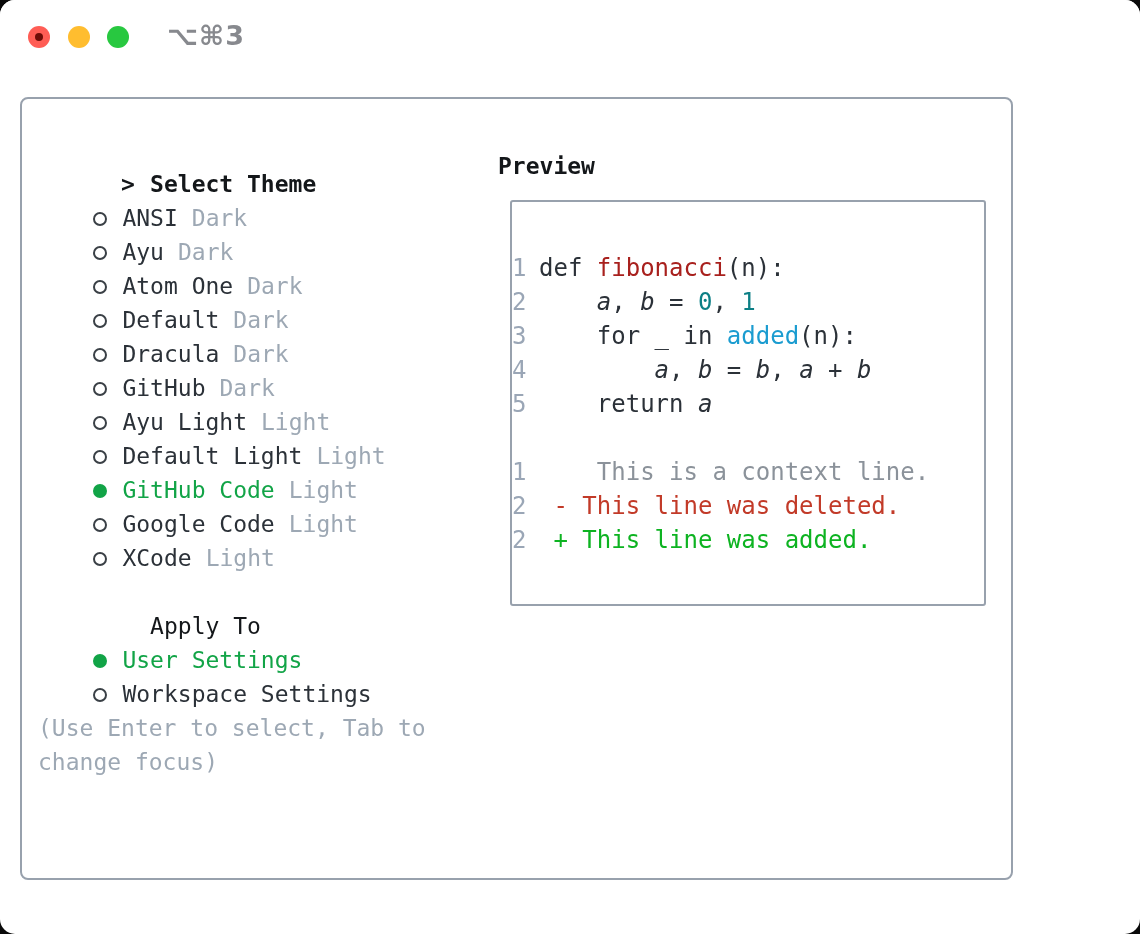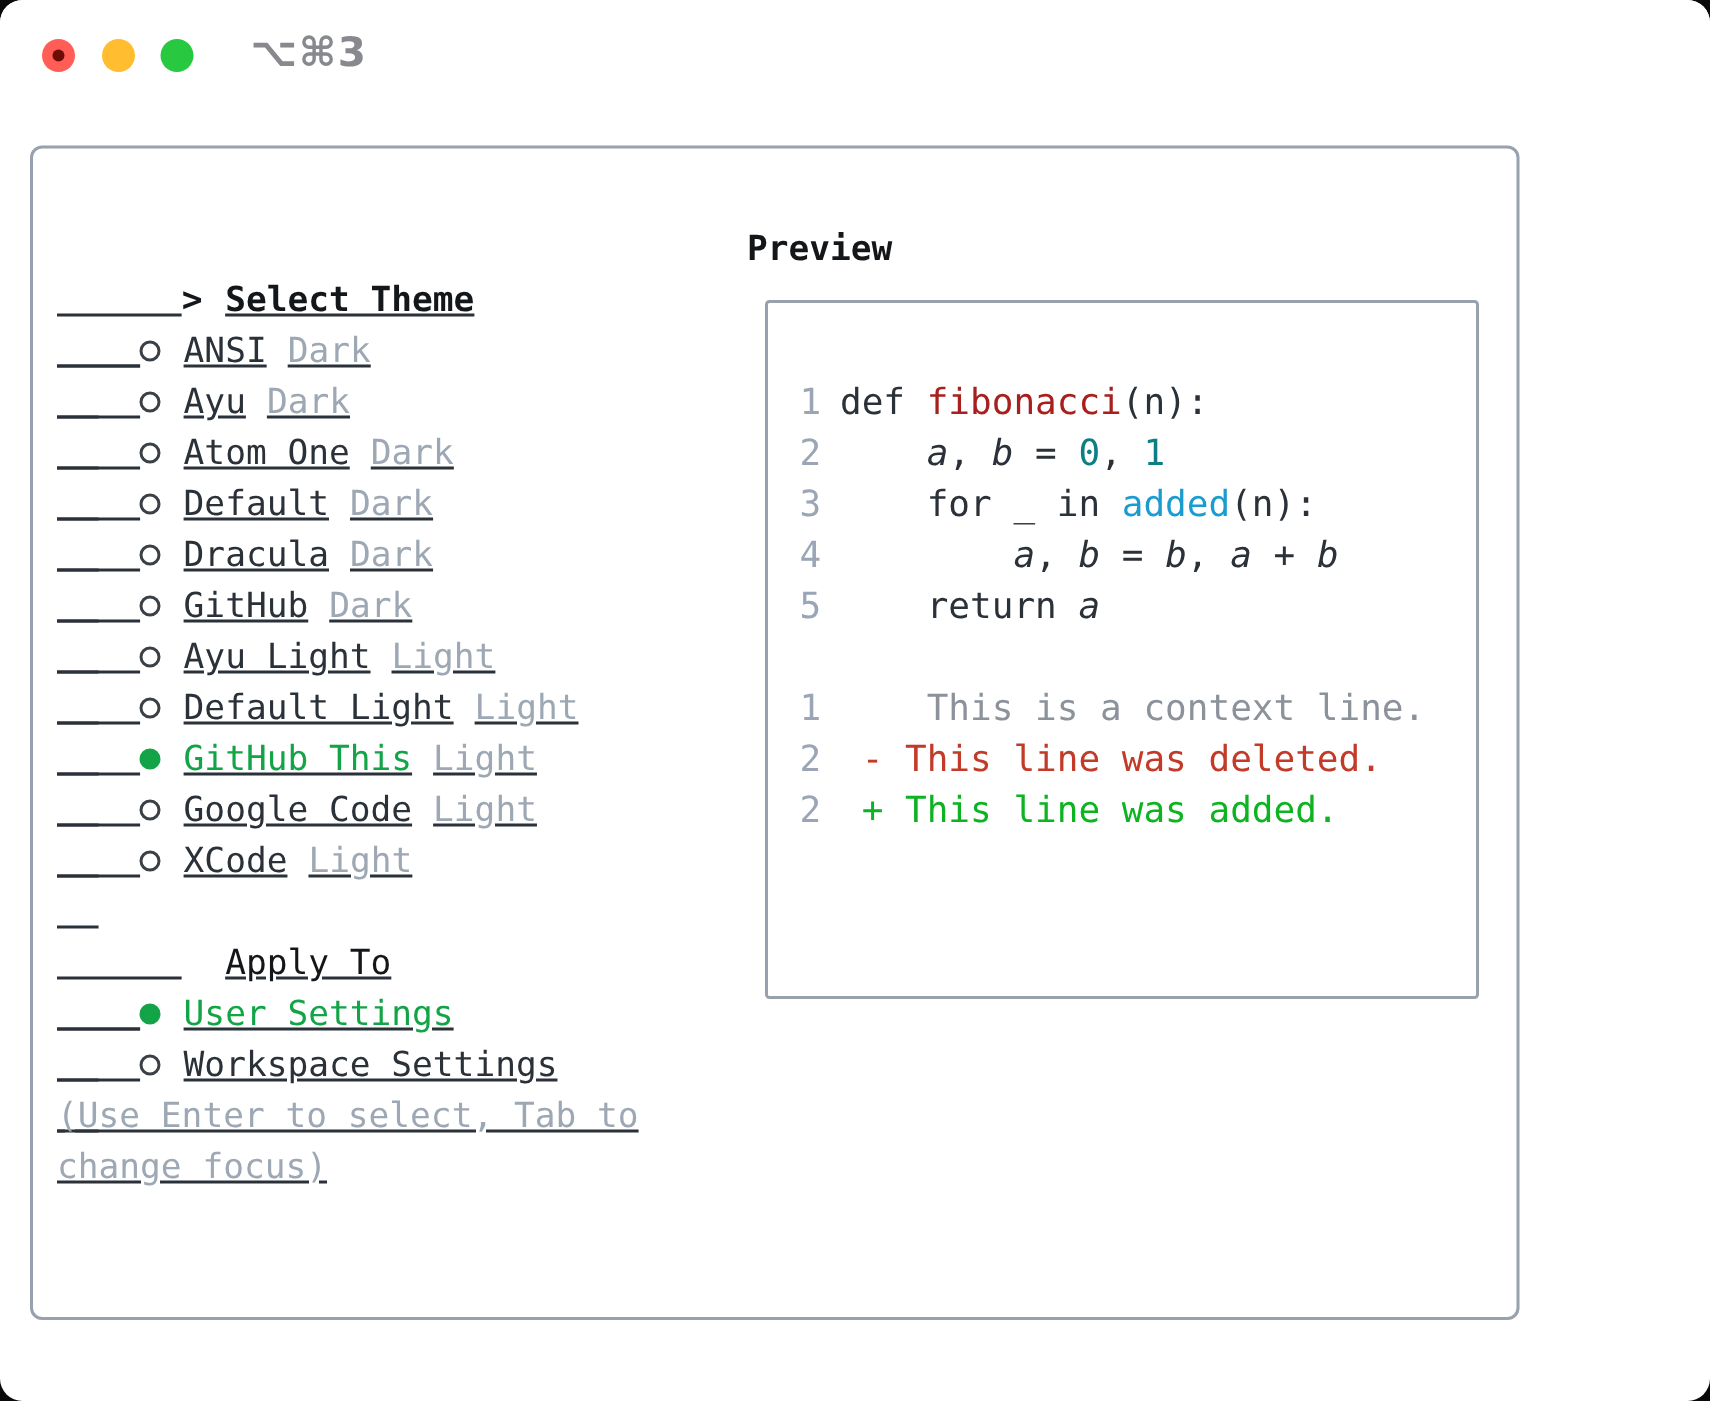--- a/index.html
+++ b/index.html
@@ -22,21 +22,21 @@
     position:absolute;left:167px;top:20px;
     font-family:"DejaVu Sans",sans-serif;font-size:27px;font-weight:600;
     color:var(--title_gray);letter-spacing:1px;
   }
   
   .panel{
     position:absolute;left:20px;top:97px;width:993px;height:783px;
     box-sizing:border-box;border:2px solid var(--border_gray);border-radius:8px;background:#fff;
   }
   
-  .menu{position:absolute;left:38px;top:149px;font-size:23px;color:var(--ink_soft);text-decoration:underline;}
+  .menu{position:absolute;left:38px;top:133px;font-size:23px;color:var(--ink_soft);}
   .mrow{height:34px;line-height:34px;white-space:pre;}
   .marker{display:inline-block;width:29px;vertical-align:baseline;}
   .prompt{font-weight:700;color:var(--ink);}
   .radio{
     display:inline-block;width:14px;height:14px;box-sizing:border-box;
     border:2px solid #3a4046;border-radius:50%;background:transparent;
   }
   .radio.sel{background:var(--accent_green);border-color:var(--accent_green);}
   .mtitle{font-weight:700;color:var(--ink);}
   .mlabel{color:var(--ink_soft);}
@@ -44,23 +44,23 @@
   .variant{color:var(--muted_gray);margin-left:14px;}
   .apply-head{margin-top:34px;}
   .apply-head .mlabel{margin-left:29px;color:var(--ink);text-align:right;}
   .hint{margin-top:34px;width:424px;line-height:34px;color:var(--muted_gray);}
   
   .preview-title{
     position:absolute;left:498px;top:149px;height:34px;line-height:34px;
     font-size:23px;font-weight:700;color:var(--ink);
   }
   .pbox{
-    position:absolute;left:510px;top:200px;width:476px;height:466px;
+    position:absolute;left:510px;top:200px;width:476px;height:406px;
     box-sizing:border-box;border:2px solid var(--border_gray);border-radius:3px;
-    background:#fff;padding:49px 0 0 21px;overflow:hidden;
+    background:#fff;padding:49px 0 0 0;overflow:hidden;
   }
   .pline{height:34px;line-height:34px;white-space:pre;font-size:24px;}
   .gut{display:inline-block;width:27px;color:var(--gutter_gray);}
   .tk-code{color:var(--ink_soft);}
   .tk-func{color:var(--function_red);}
   .tk-num{color:var(--number_teal);}
   .tk-builtin{color:var(--builtin_blue);}
   .tk-var{color:var(--ink_soft);font-style:italic;}
   .tk-ctx{color:var(--context_gray);}
   .tk-del{color:var(--deleted_red);}
@@ -105,21 +105,21 @@
         <div class="mrow">
     <span class="marker"><span class="radio"></span></span><span class="mlabel">GitHub</span><span class="variant">Dark</span>
   </div>
         <div class="mrow">
     <span class="marker"><span class="radio"></span></span><span class="mlabel">Ayu Light</span><span class="variant">Light</span>
   </div>
         <div class="mrow">
     <span class="marker"><span class="radio"></span></span><span class="mlabel">Default Light</span><span class="variant">Light</span>
   </div>
         <div class="mrow sel">
-    <span class="marker"><span class="radio sel"></span></span><span class="mlabel">GitHub This</span><span class="variant">Light</span>
+    <span class="marker"><span class="radio sel"></span></span><span class="mlabel">GitHub Code</span><span class="variant">Light</span>
   </div>
         <div class="mrow">
     <span class="marker"><span class="radio"></span></span><span class="mlabel">Google Code</span><span class="variant">Light</span>
   </div>
         <div class="mrow">
     <span class="marker"><span class="radio"></span></span><span class="mlabel">XCode</span><span class="variant">Light</span>
   </div>
       </div>
     <div class="mrow apply-head">
       <span class="mlabel">Apply To</span>

